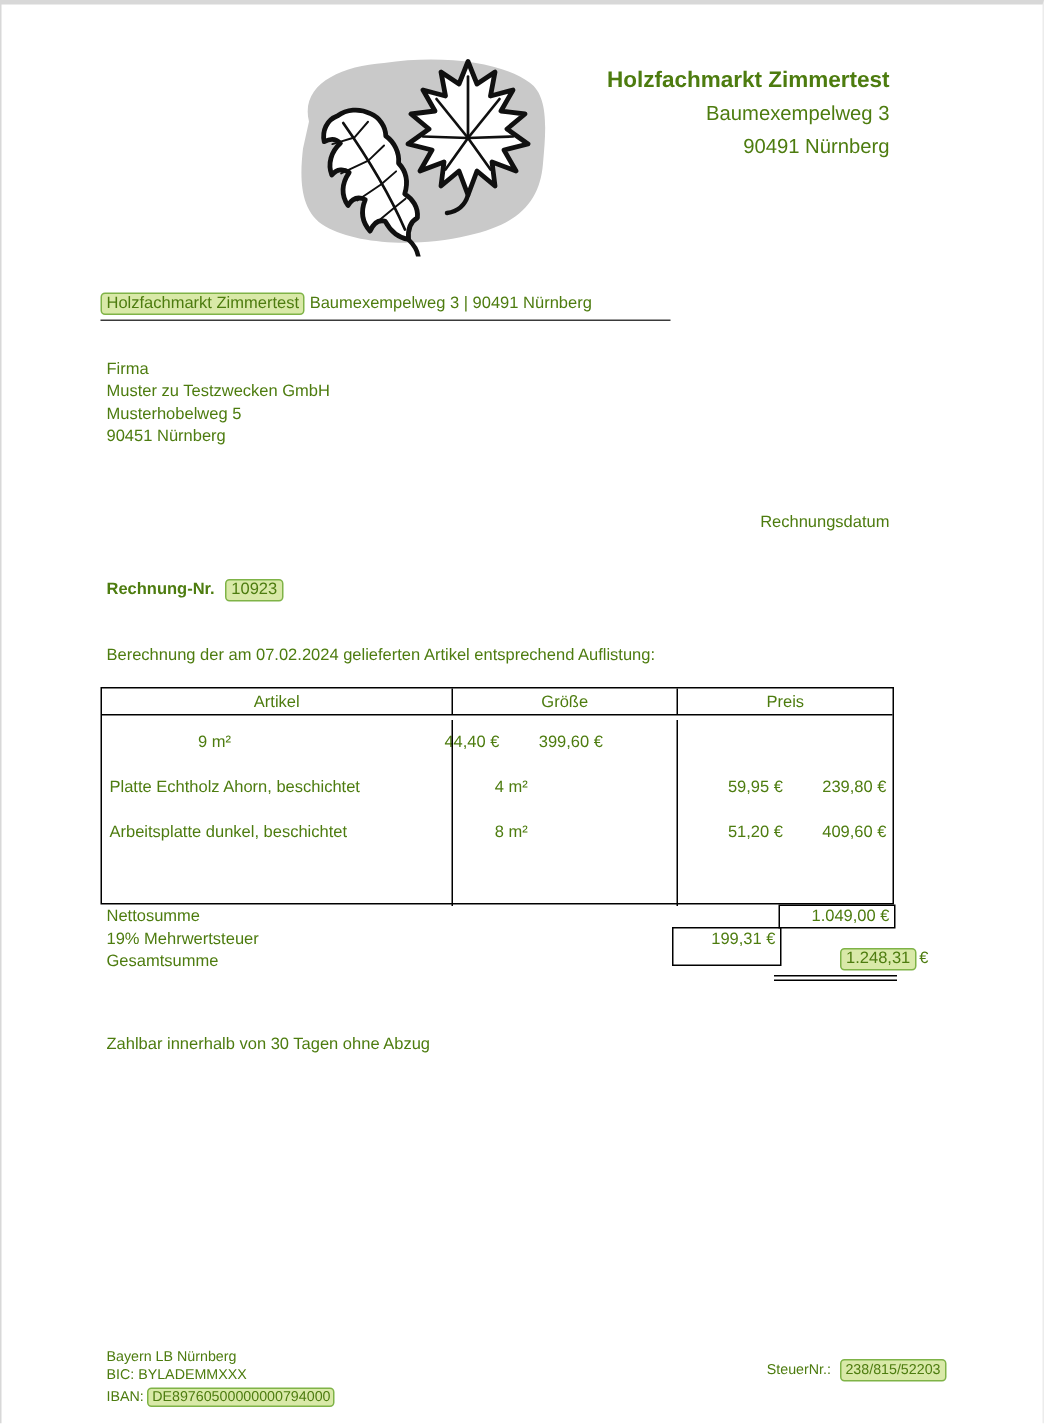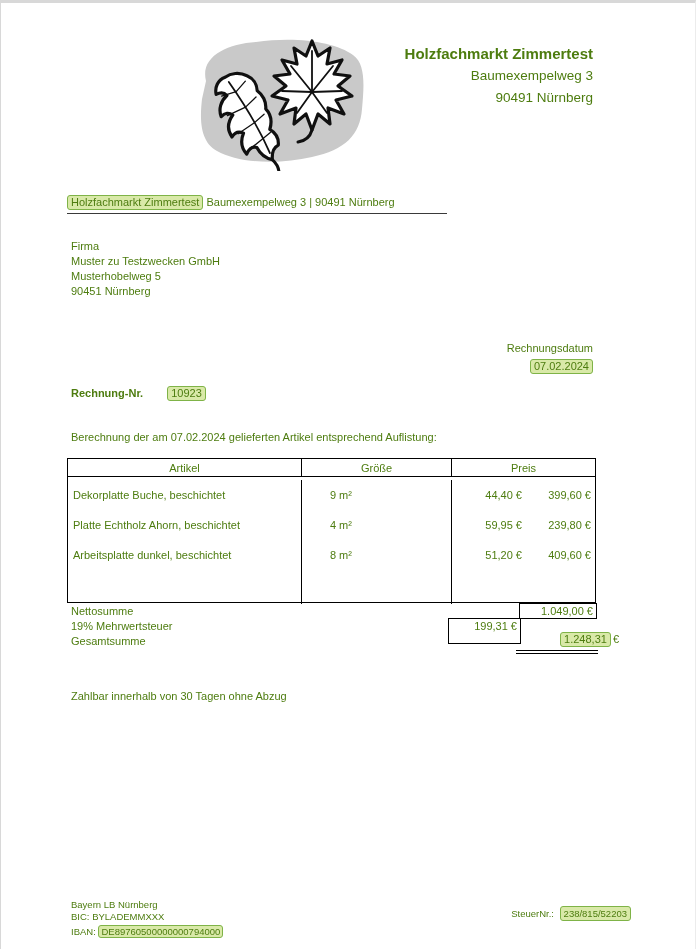--- a/index.html
+++ b/index.html
@@ -28,21 +28,21 @@
   .sender-line {
     left:66px; top:192px; width:380px; font-size:11px;
     border-bottom:1px solid #3a3a3a; padding-bottom:3px; white-space:nowrap;
   }
   
   .recipient { left:70px; top:236px; }
   
   .date-block { left:400px; top:338px; width:192px; text-align:right; }
   .date-value { margin-top:3px; }
   .invnr-block { left:70px; top:383px; }
-  .invnr-label { font-weight:bold; font-size:11px; margin-right:21px; }
+  .invnr-label { font-weight:bold; font-size:11px; margin-right:4px; }
   .intro { left:70px; top:427px; width:520px; }
   
   .items-table { left:66px; top:455px; width:529px; height:145px; border:1.5px solid #000; box-sizing:border-box; }
   .thead { display:flex; height:17px; border-bottom:1px solid #000; font-size:11px; }
   .th { display:flex; align-items:center; justify-content:center; box-sizing:border-box; height:100%; }
   .th-a { width:234px; border-right:1px solid #000; }
   .th-g { width:150px; border-right:1px solid #000; }
   .th-p { flex:1; }
   .tbody { position:relative; height:124px; }
   .vline { position:absolute; top:0; bottom:0; width:1px; background:#000; }
@@ -120,43 +120,39 @@
 
   <div class="abs recipient fs11">
     <div>Firma</div>
     <div>Muster zu Testzwecken GmbH</div>
     <div>Musterhobelweg 5</div>
     <div>90451 Nürnberg</div>
   </div>
 
   <div class="abs date-block fs11">
     <div>Rechnungsdatum</div>
-    <div class="date-value">
-      <span class="hl-g">07.02.2024</span>
-    </div>
   </div>
 
   <div class="abs invnr-block fs11">
     <span class="invnr-label">Rechnung-Nr.</span>
     <span class="hl-g">10923</span>
   </div>
 
   <div class="abs intro fs11">Berechnung der am 07.02.2024 gelieferten Artikel entsprechend Auflistung:</div>
 
   <div class="abs items-table">
     <div class="thead">
       <div class="th th-a">Artikel</div>
       <div class="th th-g">Größe</div>
       <div class="th th-p">Preis</div>
     </div>
     <div class="tbody">
       <div class="vline vline1"></div>
       <div class="vline vline2"></div>
       <div class="item-row first">
-        <div class="c-art">Dekorplatte Buche, beschichtet</div>
         <div class="c-size">9 m²</div>
         <div class="c-price">
           <span class="c-unit">44,40 €</span>
           <span class="c-total">399,60 €</span>
         </div>
       </div>
       <div class="item-row">
         <div class="c-art">Platte Echtholz Ahorn, beschichtet</div>
         <div class="c-size">4 m²</div>
         <div class="c-price">

